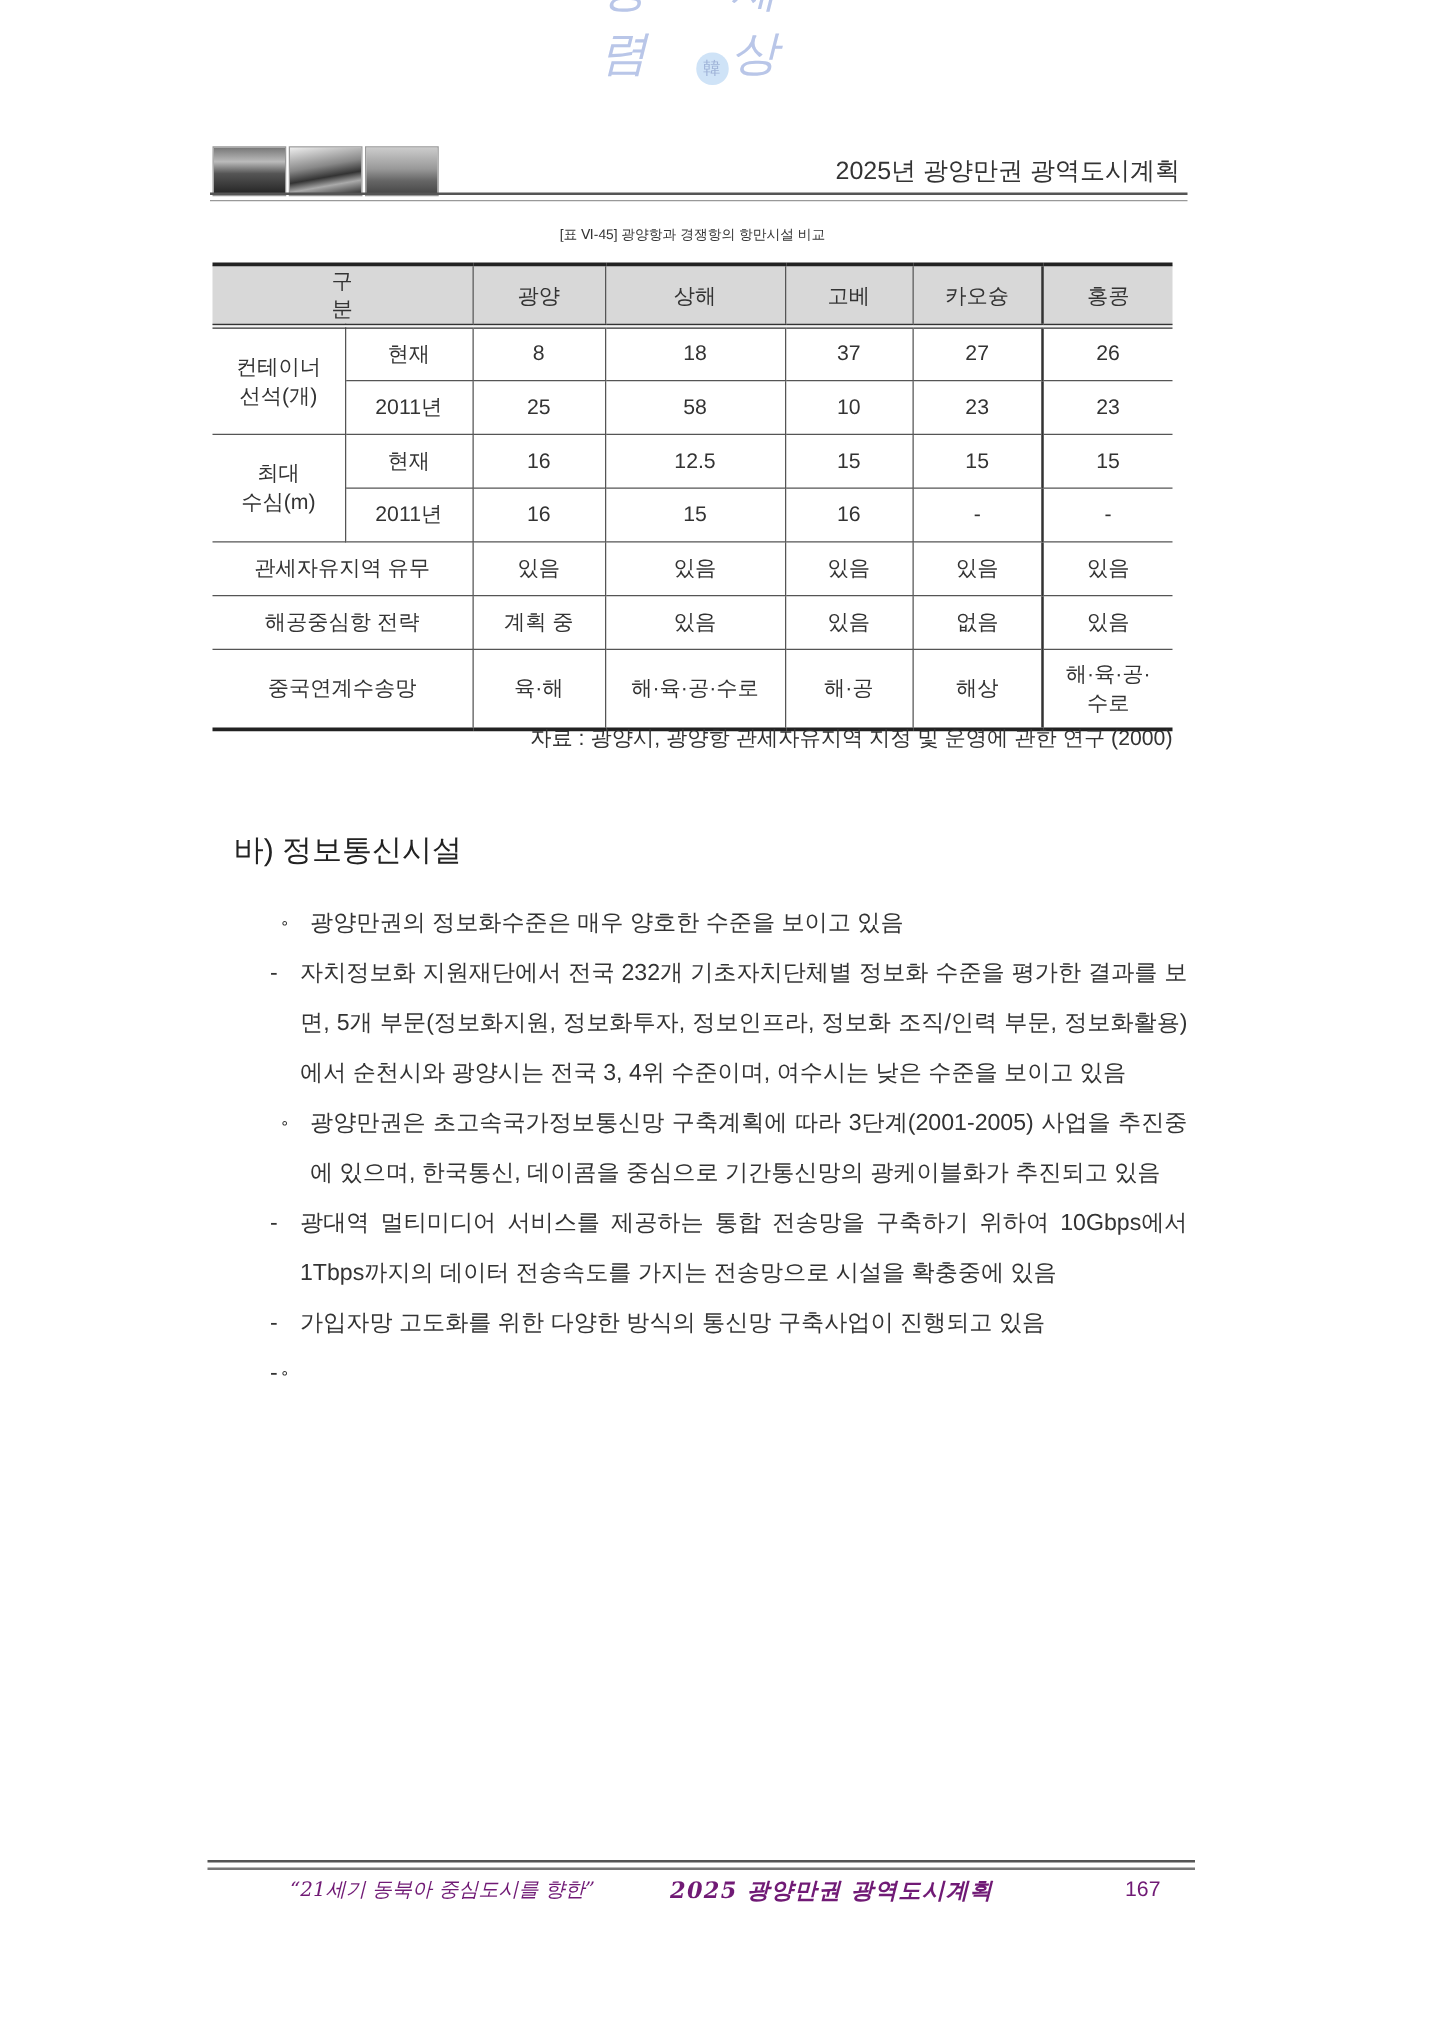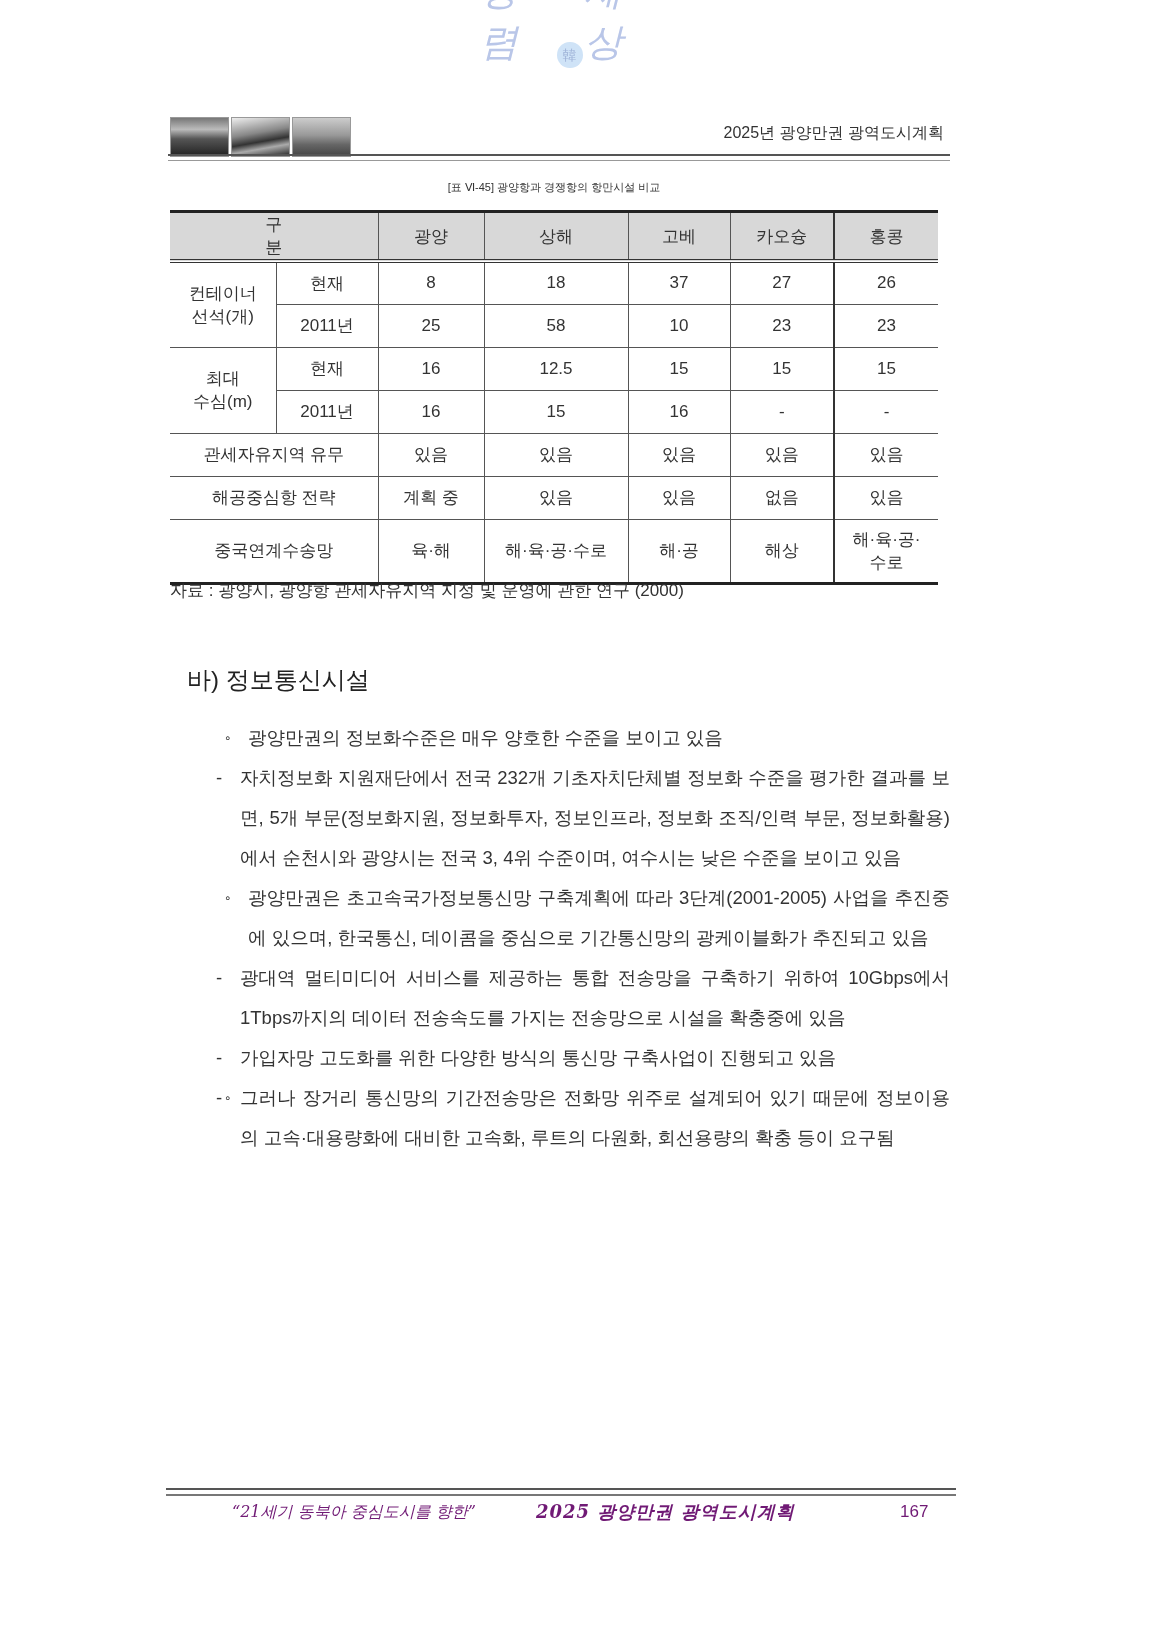--- a/index.html
+++ b/index.html
@@ -13,21 +13,21 @@
   .watermark .hanja { display:inline-block; width: 26px; height: 26px; border-radius: 50%;
                       background: #cfe3f7; color: #9fb3d8; font-size: 14px; line-height: 26px;
                       text-align: center; margin: 0 2px; font-style: normal; }
 
   .header { position: absolute; left: 168px; top: 115px; width: 782px; height: 42px; }
   .header .photos { position: absolute; left: 2px; top: 2px; display: flex; gap: 2px; }
   .photo { width: 57px; height: 38px; border: 1px solid #999; }
   .photo.p1 { background: linear-gradient(180deg, #777 0%, #bbb 30%, #555 55%, #222 100%); }
   .photo.p2 { background: linear-gradient(170deg, #eee 0%, #888 40%, #333 60%, #aaa 75%, #222 100%); }
   .photo.p3 { background: linear-gradient(180deg, #ccc 0%, #999 45%, #666 70%, #444 100%); }
-  .header .title { position: absolute; right: 6px; top: 8px; font-size: 16px; color: #333;
+  .header .title { position: absolute; right: 6px; top: 8px; font-size: 20px; color: #333;
                    font-family: "Liberation Sans", sans-serif; }
   .header .rule { position: absolute; left: 0; right: 0; bottom: -4px; height: 4px;
                   border-top: 2px solid #555; border-bottom: 1px solid #999; }
 
   .caption { position: absolute; left: 170px; width: 768px; top: 180px; text-align: center;
              font-size: 11px; color: #333; font-family: "Liberation Sans", sans-serif; }
 
   table.cmp { position: absolute; left: 170px; top: 210px; width: 768px; border-collapse: collapse;
               font-family: "Liberation Sans", sans-serif; font-size: 17px; color: #333; }
   table.cmp th, table.cmp td { border: 1px solid #555; text-align: center; padding: 0; }
@@ -35,21 +35,21 @@
   table.cmp thead th { background: #d8d8d8; font-weight: normal; border-top: 3px solid #222;
                        border-bottom: 4px double #333; }
   table.cmp tbody tr { height: 43px; }
   table.cmp tbody tr.tall { height: 64px; }
   table.cmp tbody tr.last td { border-bottom: 3px solid #222; }
   table.cmp th:first-child, table.cmp td:first-child { border-left: none; }
   table.cmp th:last-child, table.cmp td:last-child { border-right: none; }
   table.cmp .sep-right { border-right: 2px solid #333; }
   .hdr-gubun { letter-spacing: 60px; padding-left: 60px !important; }
 
-  .source { position: absolute; left: 170px; width: 768px; top: 579px; text-align: left;
+  .source { position: absolute; left: 170px; width: 768px; top: 579px; text-align: right;
             font-size: 17px; color: #333; font-family: "Liberation Sans", sans-serif; }
 
   .section-title { position: absolute; left: 187px; top: 664px; font-size: 24px; color: #222;
                    font-family: "Liberation Sans", sans-serif; }
 
   .body { position: absolute; left: 222px; top: 718px; width: 728px;
           font-family: "Liberation Sans", sans-serif; font-size: 18.5px; color: #333; }
   .para { position: relative; line-height: 40px; text-align: justify; }
   .para .mark { position: absolute; left: 0; top: 0; width: 22px; }
   .para.circle { padding-left: 26px; }
@@ -203,21 +203,20 @@
   </div>
   <div class="para dash" style="margin-left:-14px;">
     <span class="mark">-</span>
     <span>가입자망 고도화를 위한 다양한 방식의 통신망 구축사업이 진행되고 있음</span>
   </div>
   <div class="para circle">
     <span class="mark">∘</span>
   </div>
   <div class="para dash" style="margin-left:-14px;">
     <span class="mark">-</span>
-    <span>그러나 장거리 통신망의 기간전송망은 전화망 위주로 설계되어 있기 때문에 정보이용의 고속·대용량화에 대비한 고속화, 루트의 다원화, 회선용량의 확충 등이 요구됨</span>
   </div>
 </div>
 
 <div class="footer-rule"></div>
 <div class="footer">
   <span class="slogan">“21세기 동북아 중심도시를 향한”</span>
   <span class="plan">2025 광양만권 광역도시계획</span>
   <span class="page">167</span>
 </div>
 

